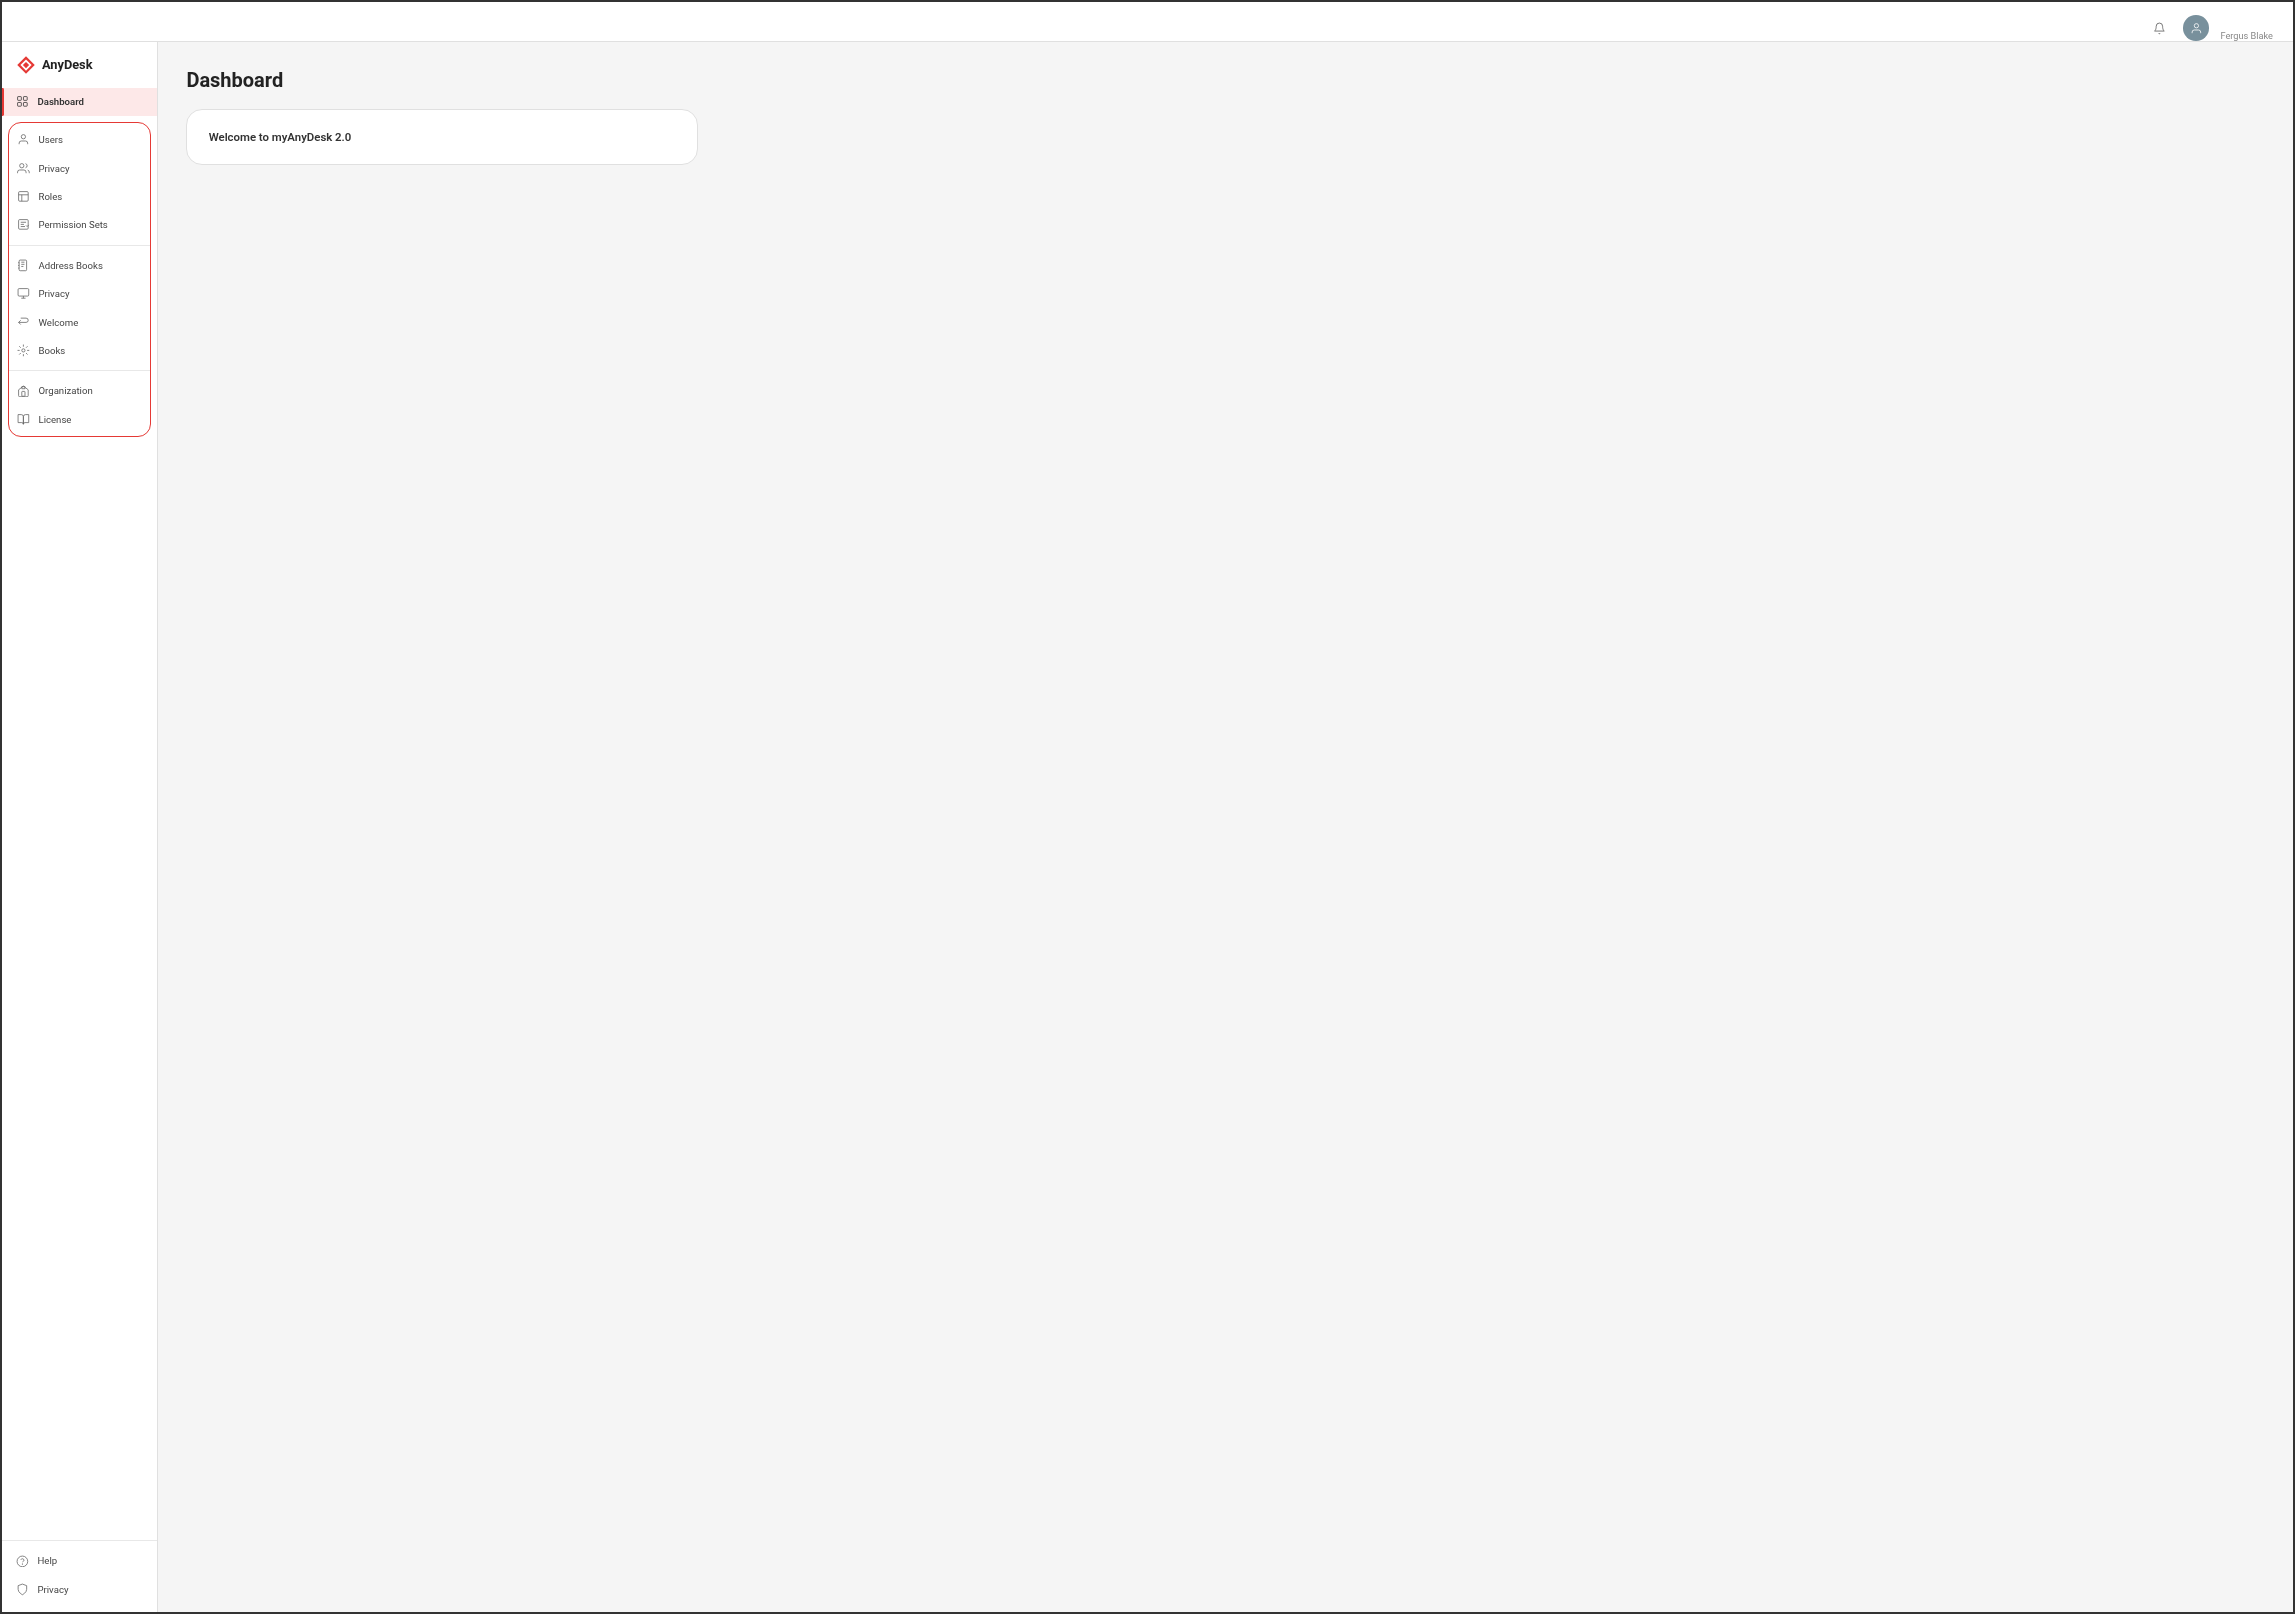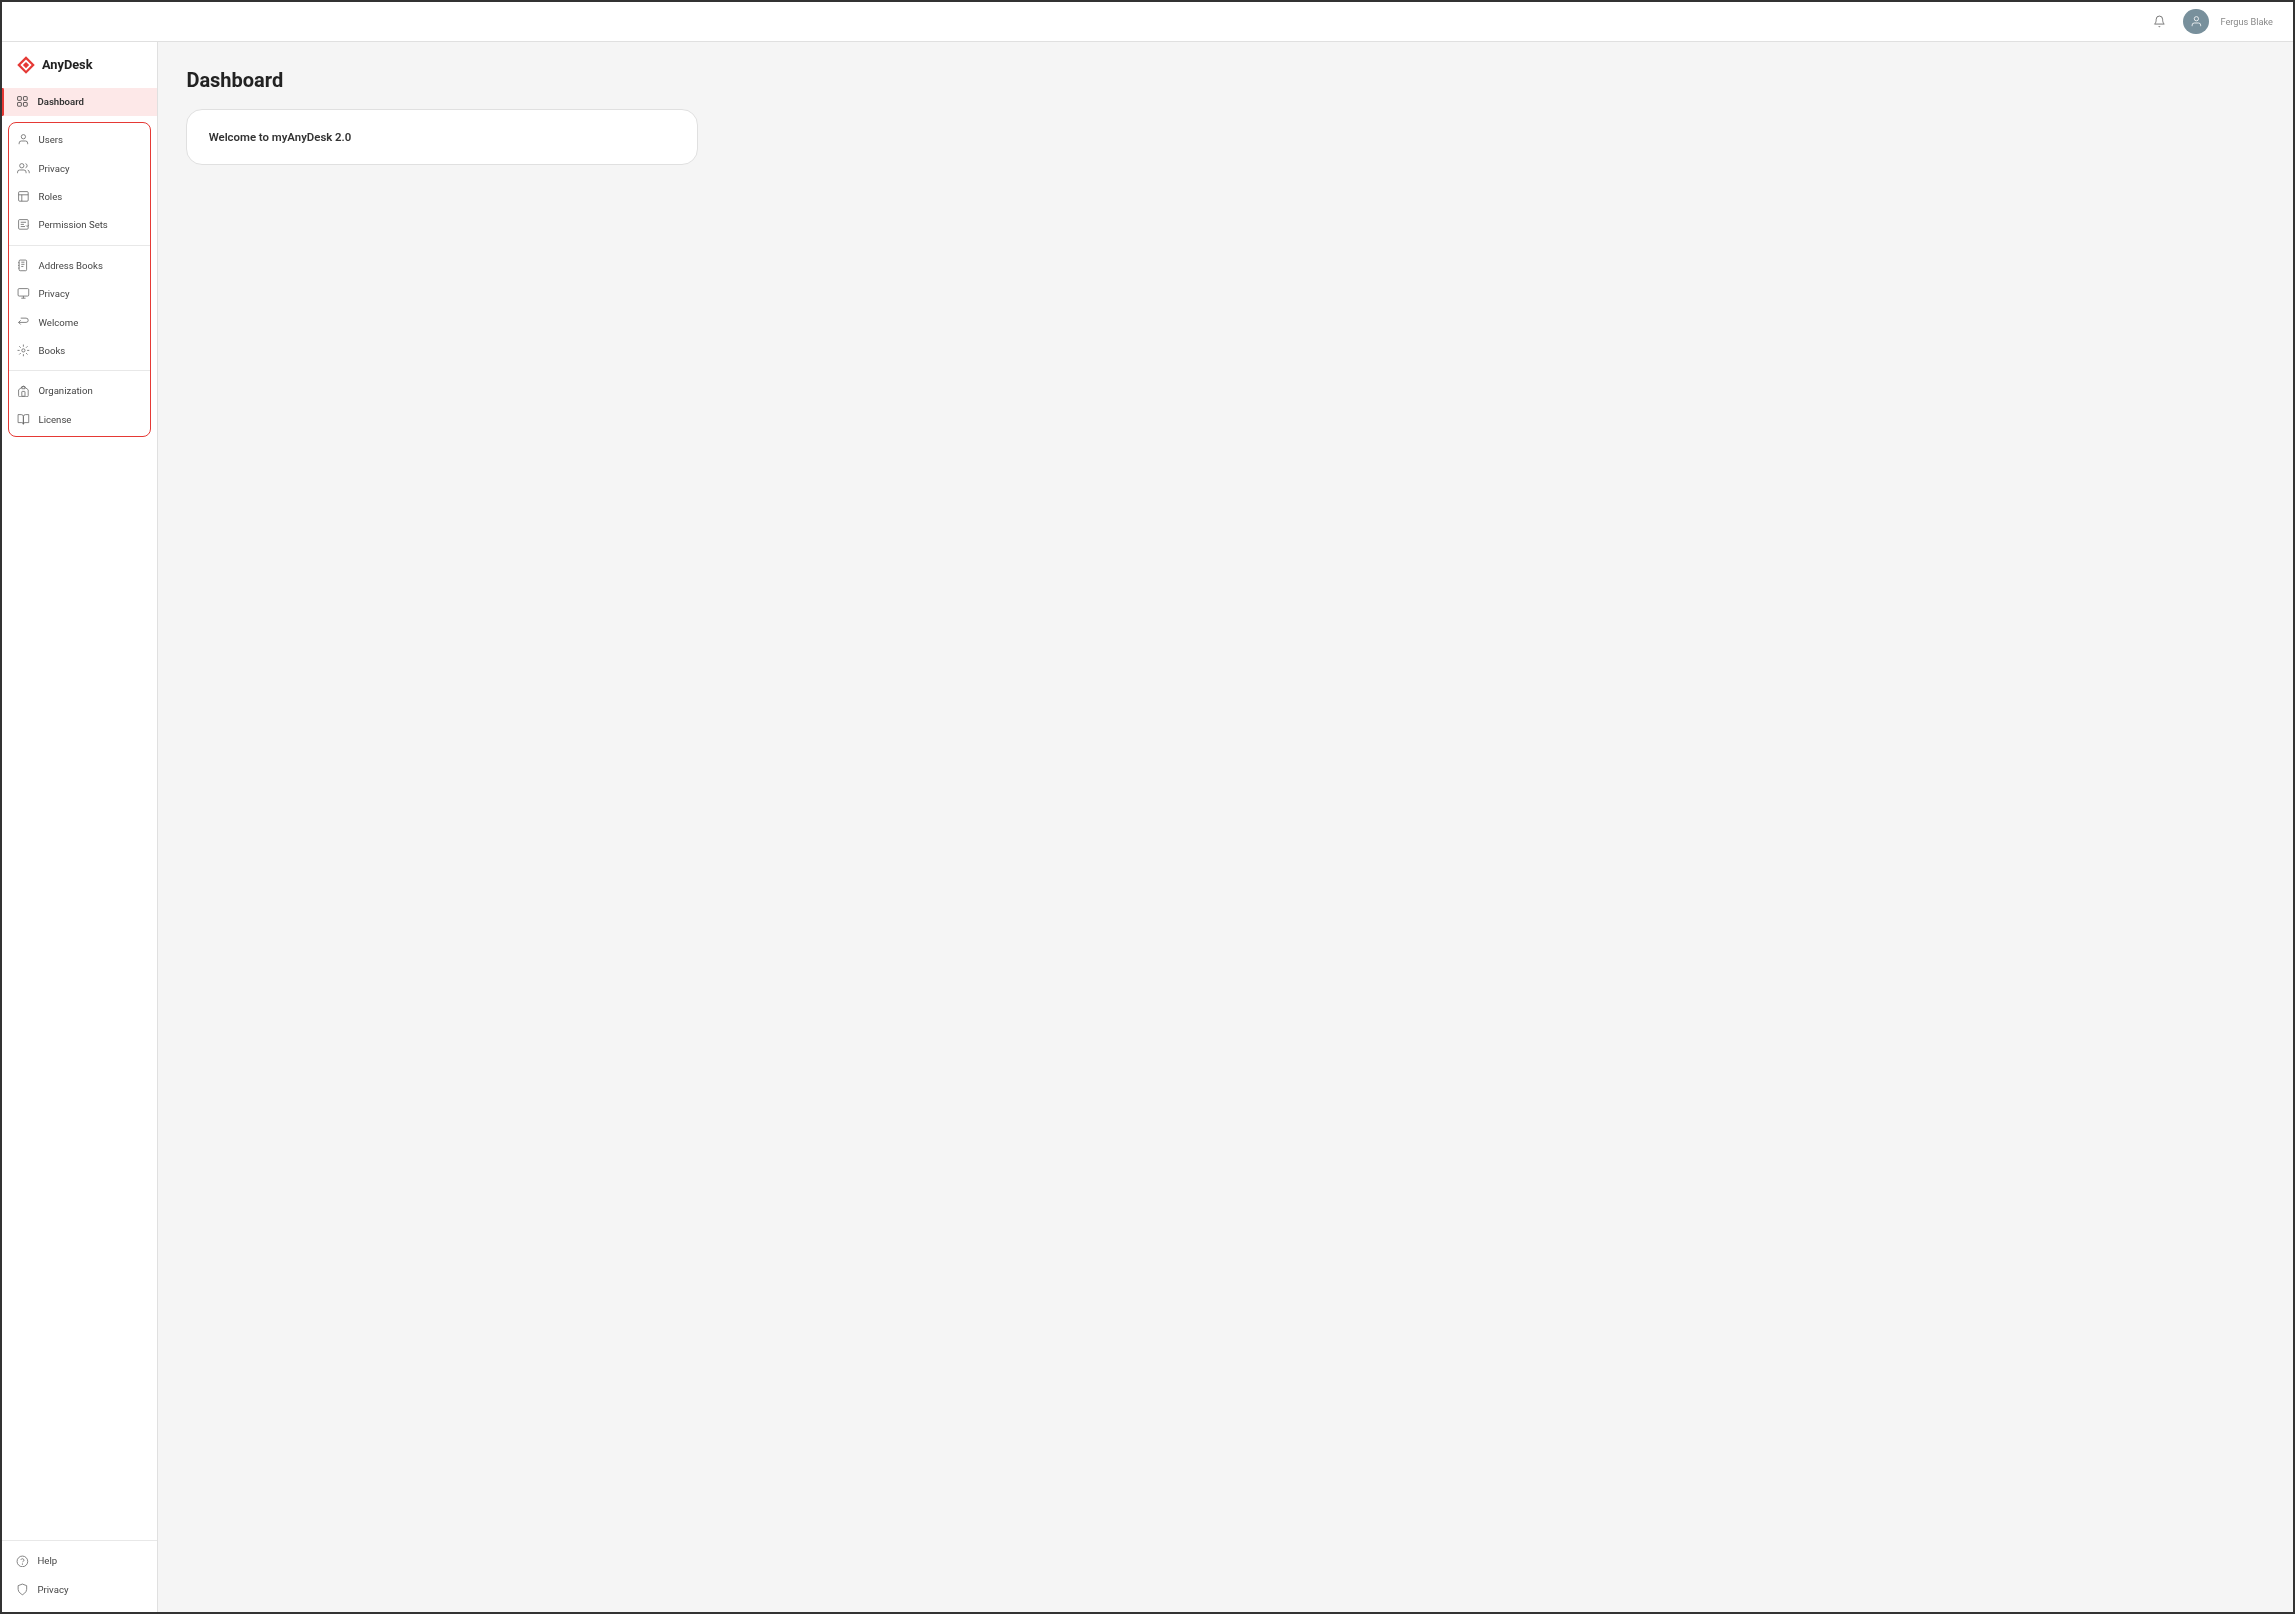--- a/index.html
+++ b/index.html
@@ -103,21 +103,21 @@
       color: #666;
     }
 
     .nav-item.active .nav-icon {
       color: #333;
     }
 
     .nav-section-box {
       border: 1.4px solid #e53935;
       margin: 5.7px 5.7px;
-      border-radius: 8px;
+      border-radius: 13px;
       padding: 2.8px 0;
     }
 
     .nav-section-box .nav-item {
       padding: 7.8px 8.5px;
     }
 
     .nav-divider {
       height: 0.7px;
       background: #e8e8e8;
@@ -125,21 +125,21 @@
     }
 
     .sidebar-bottom {
       padding: 5.7px 0 8.5px 0;
       border-top: 0.7px solid #e8e8e8;
     }
 
     
     .topbar {
       display: flex;
-      align-items: center;
+      align-items: flex-end;
       justify-content: flex-end;
       padding: 0 20px;
       height: 40px;
       background: #fff;
       border-bottom: 0.7px solid #e0e0e0;
       gap: 11.4px;
     }
 
     .topbar-icon {
       width: 25.6px;

